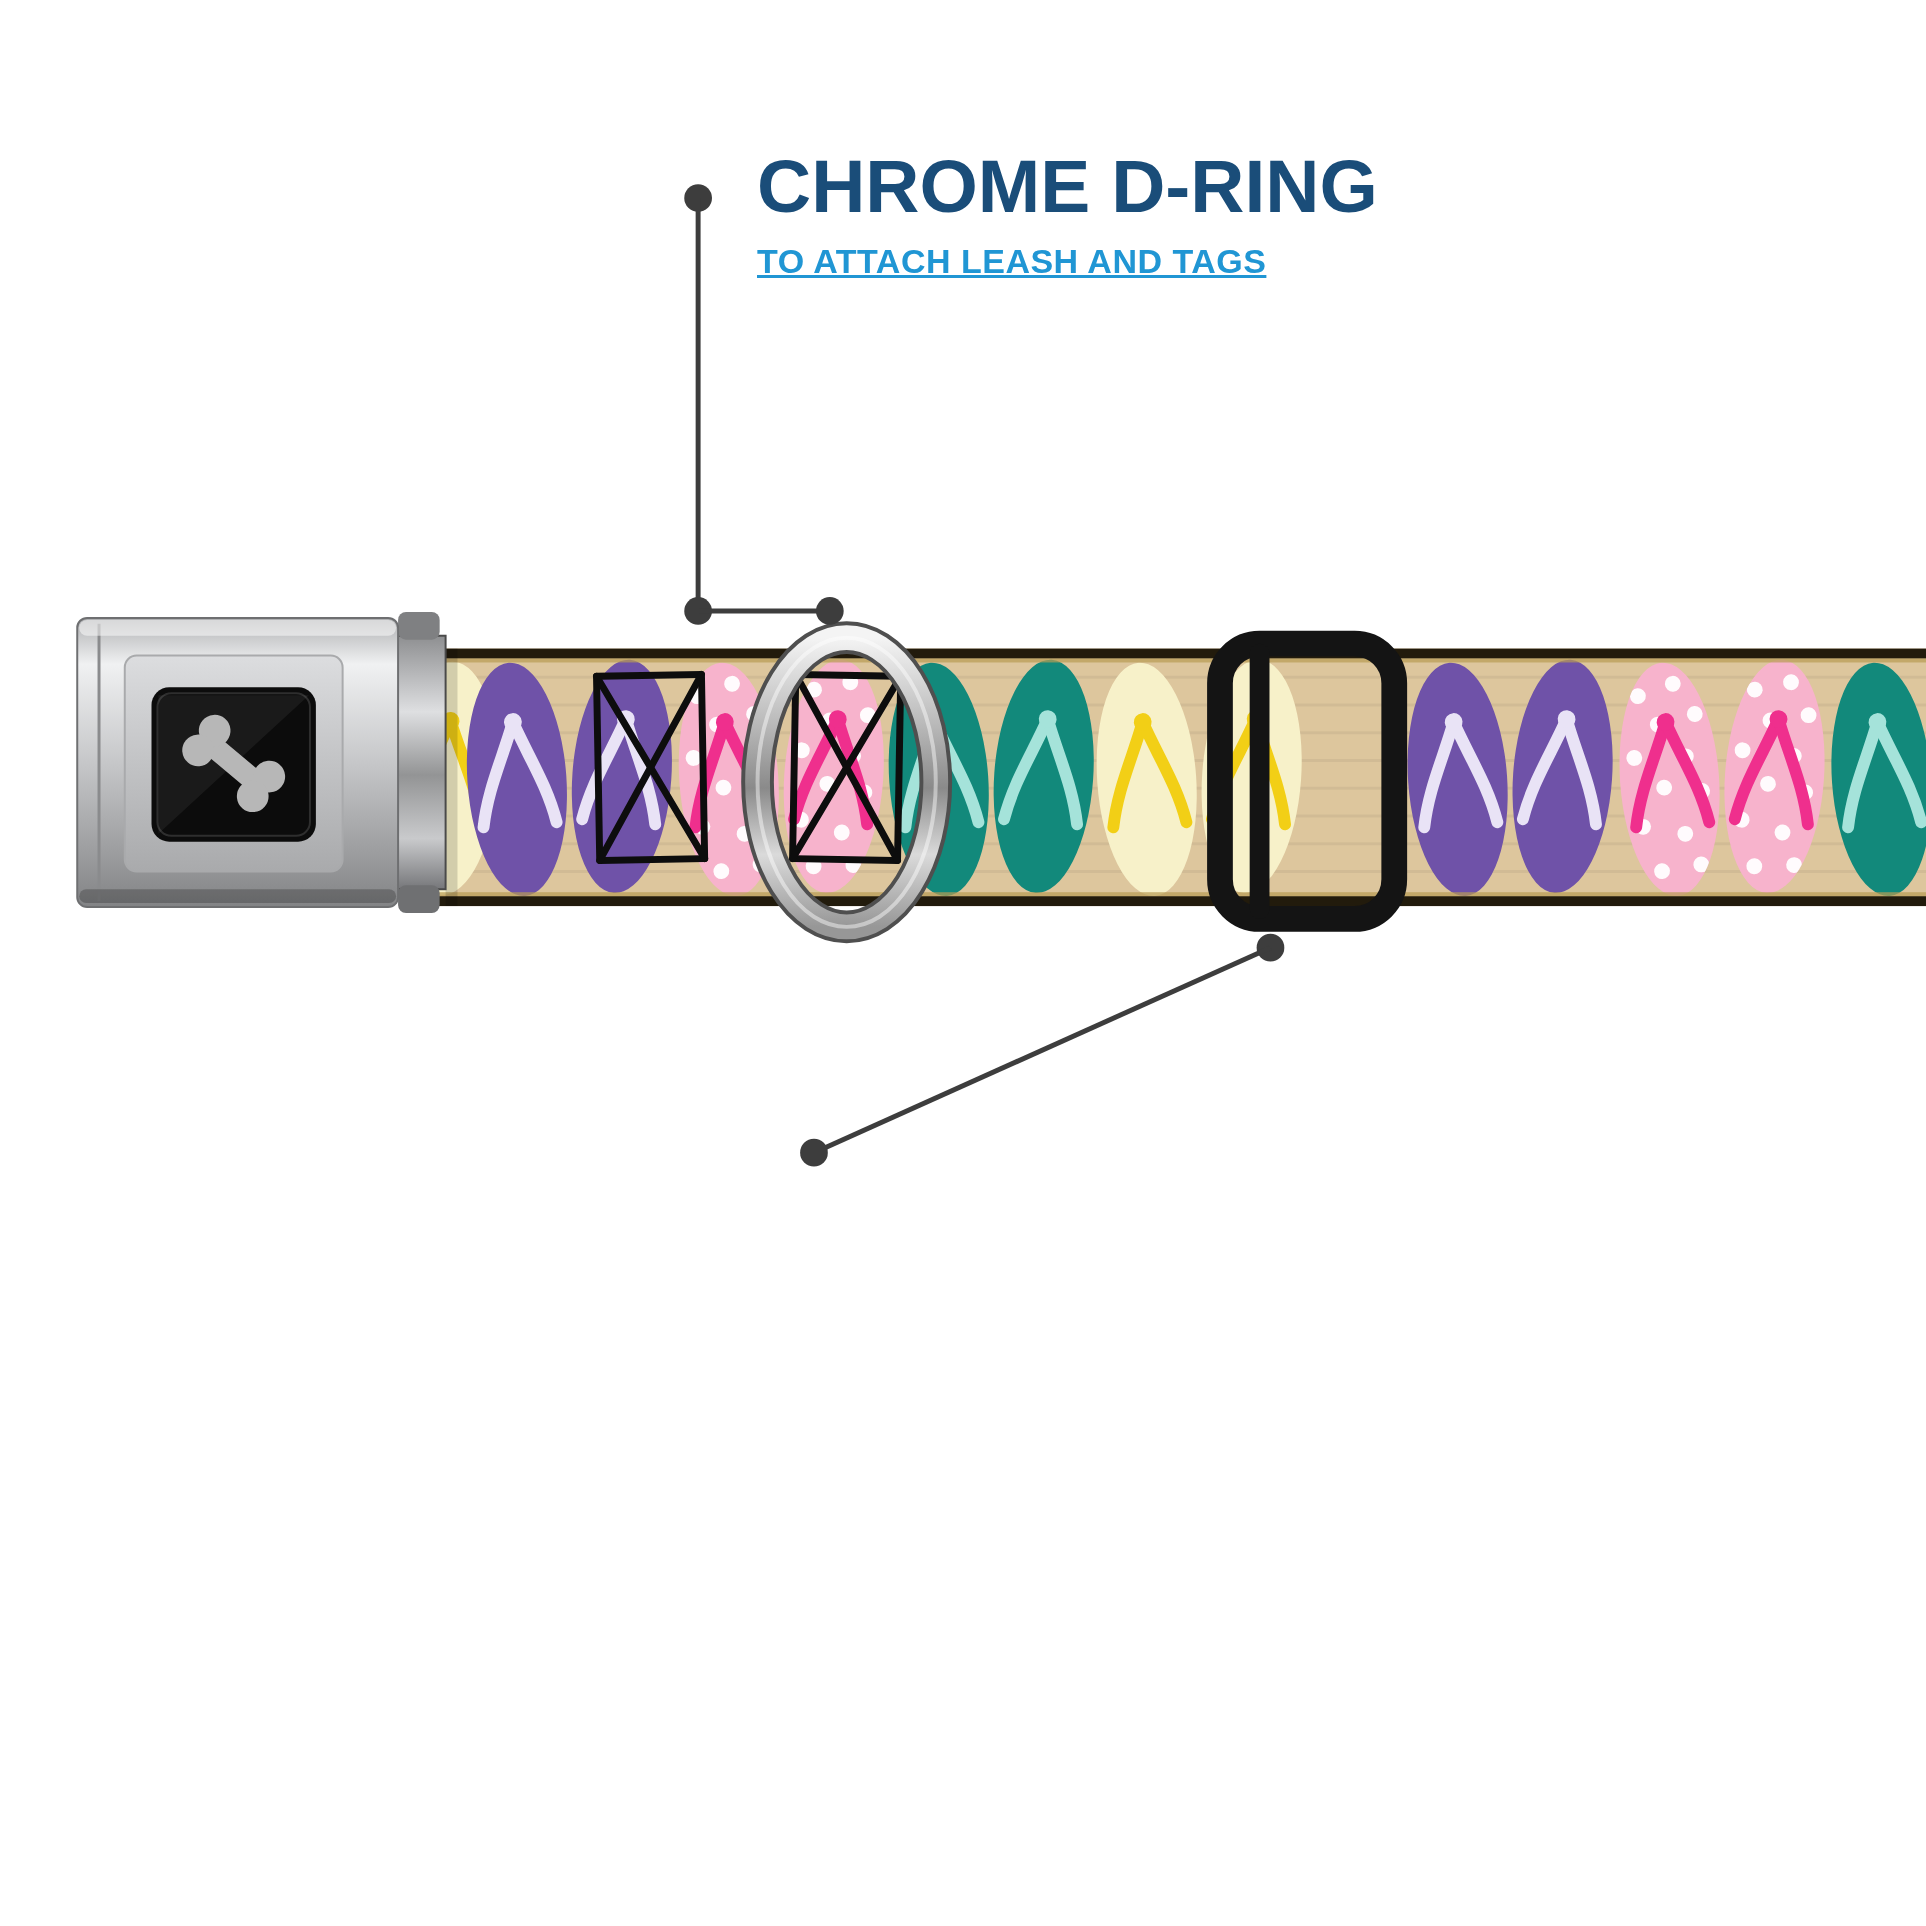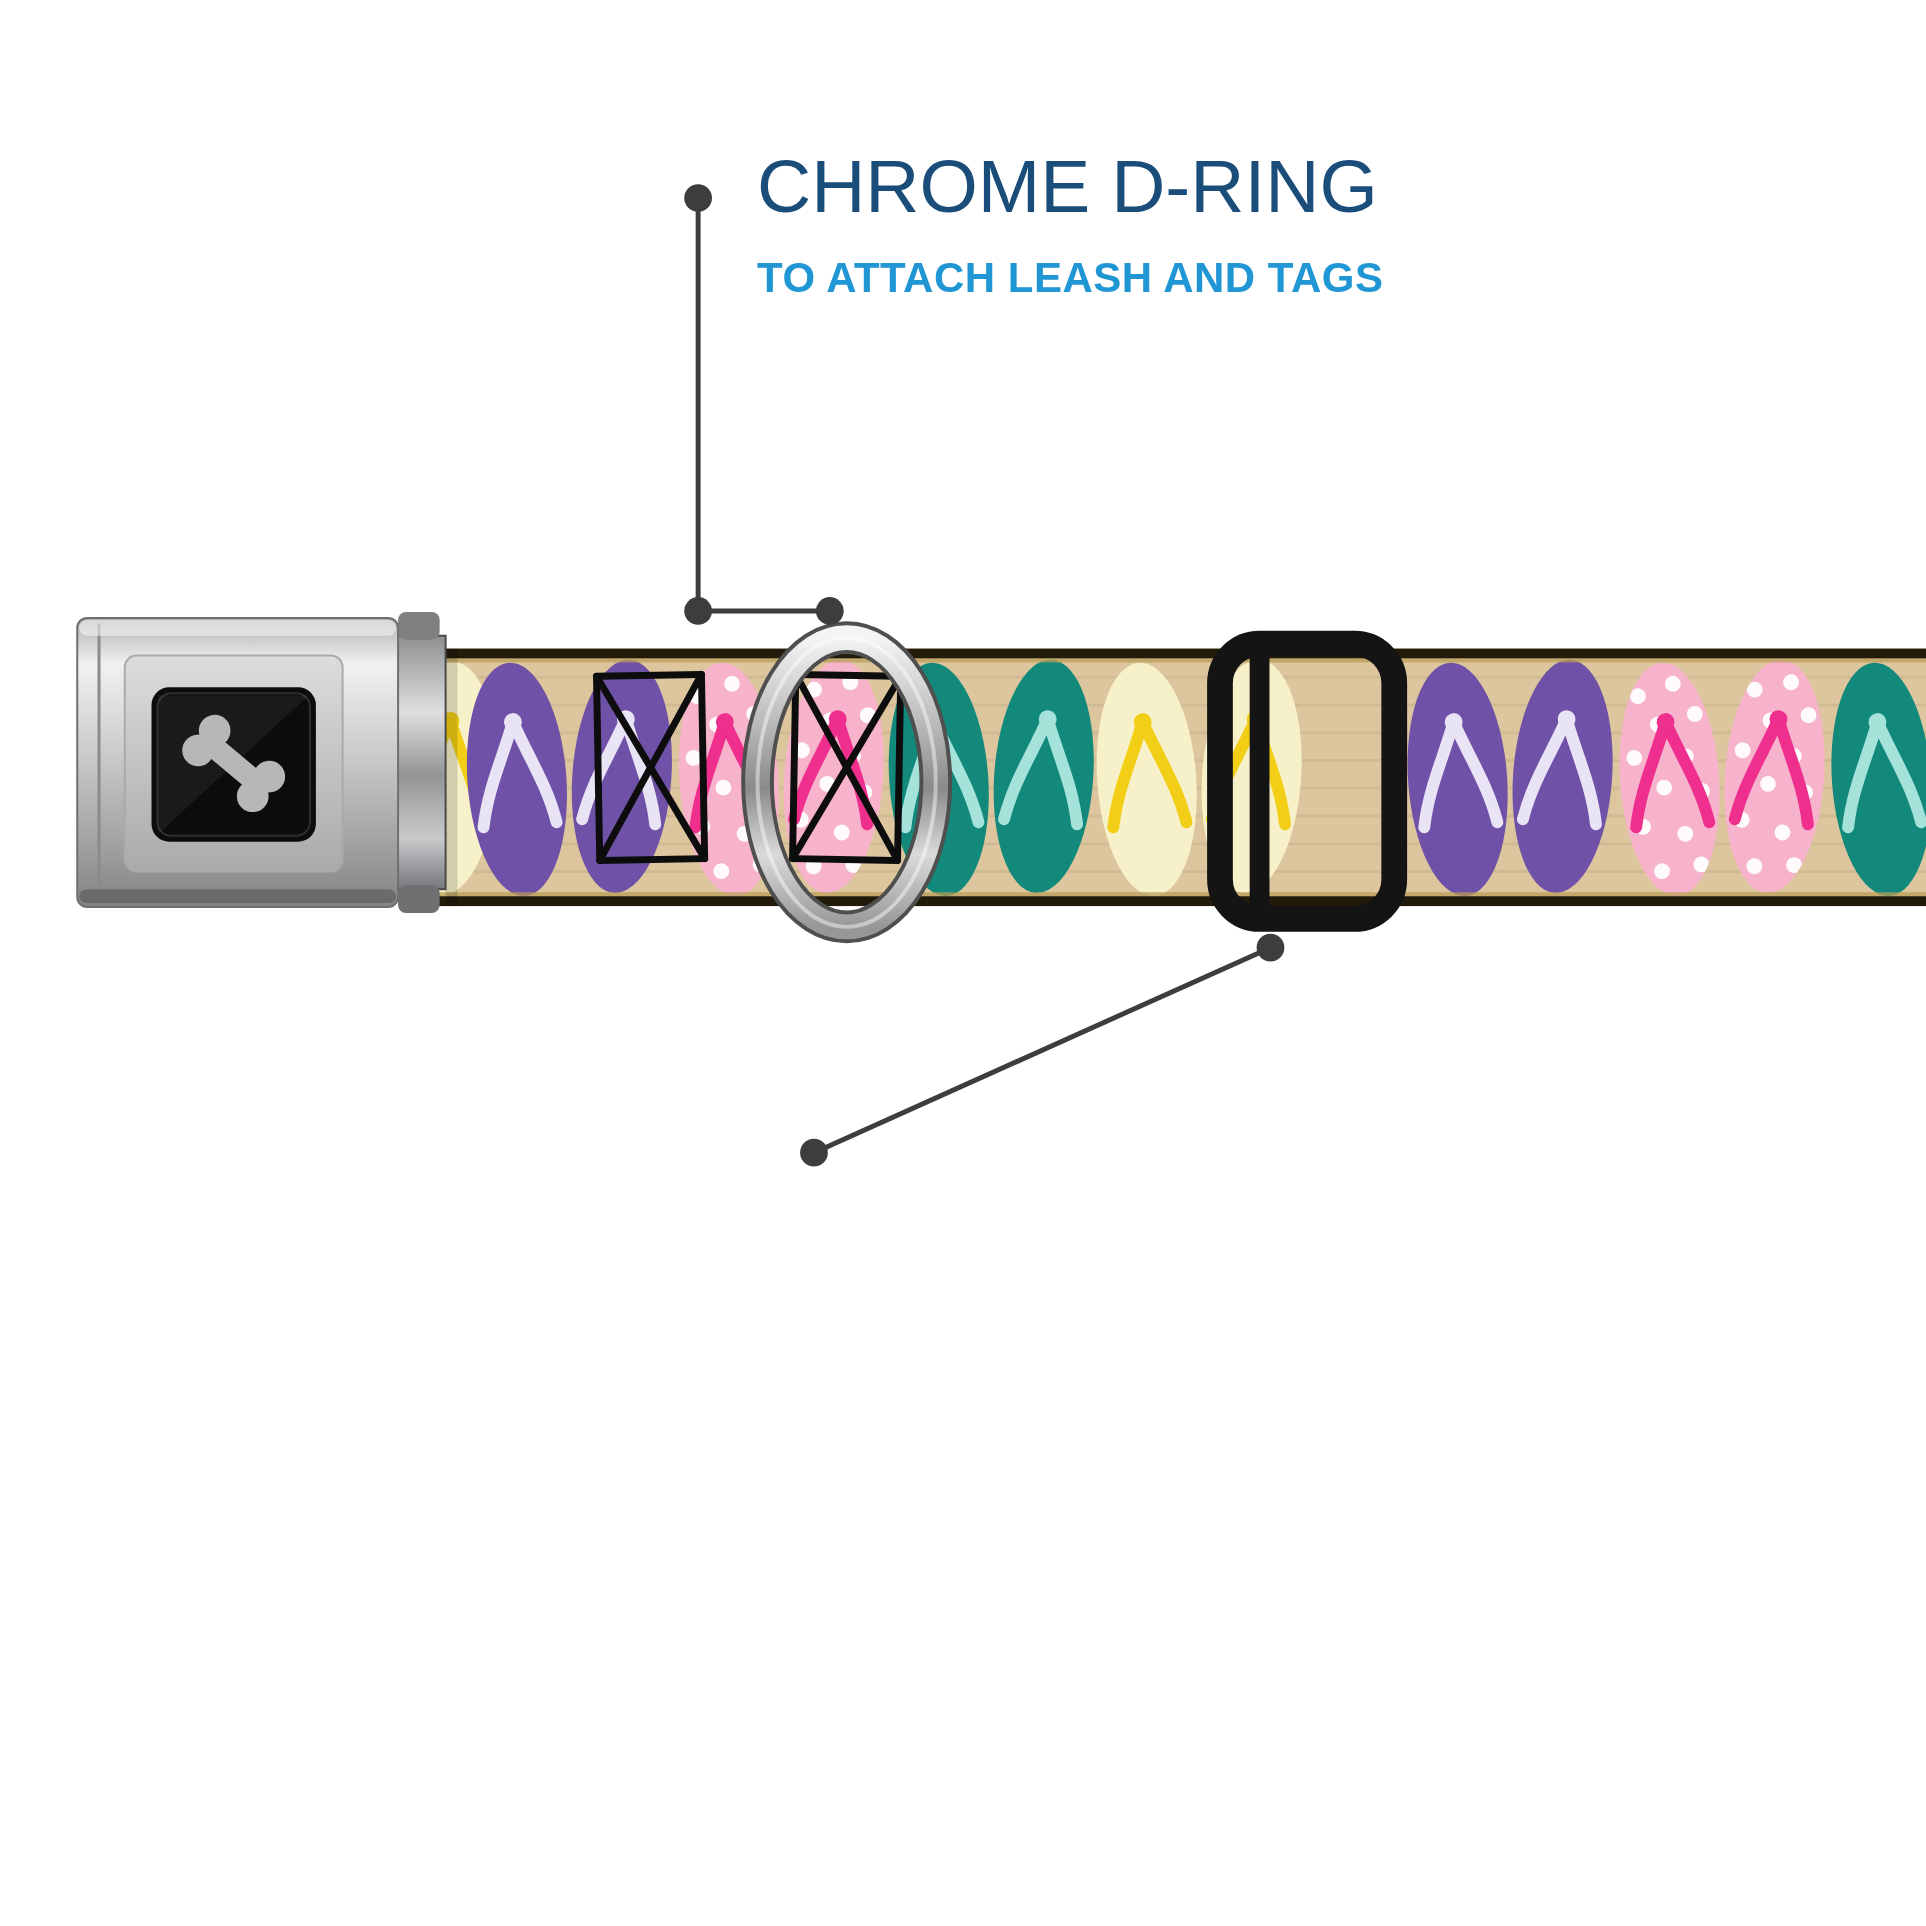--- a/index.html
+++ b/index.html
@@ -2,26 +2,26 @@
 <html style="--title-blue: #1a4d79; --subtitle-blue: #2096d4; --connector-gray: #3d3d3d; --strap-tan: #ddc69d; --strap-edge: #221b0c; --hardware-black: #141414; --bone-gray: #b7b7b7; --buckle-center-black: #0c0c0c; --flip-flop-purple: #6f52a8; --flip-flop-purple-strap: #e9e3f6; --flip-flop-pink: #f7b3cc; --flip-flop-pink-strap: #ef2f8d; --flip-flop-teal: #12897b; --flip-flop-teal-strap: #a5e3da; --flip-flop-cream: #f7f1c9; --flip-flop-cream-strap: #f2cf16;"><head>
 <meta charset="utf-8">
 <style>
   *{box-sizing:border-box}
   html,body{margin:0;padding:0;background:#fff}
   body{font-family:"Liberation Sans",sans-serif}
   .stage{position:relative;width:1927px;height:1927px;background:#fff;overflow:hidden}
   .art{position:absolute;left:0;top:0;width:1927px;height:1927px}
   .callout{position:absolute}
   .callout .title{
-    font-size:75px;font-weight:normal;line-height:1.05;letter-spacing:0;
+    font-size:75px;font-weight:bold;line-height:1.05;letter-spacing:0;
     color:var(--title-blue,#1a4d79);white-space:nowrap;
   }
   .callout .subtitle{
-    font-size:42px;font-weight:bold;margin-top:28px;letter-spacing:0.5px;
-    color:var(--subtitle-blue,#2096d4);white-space:nowrap;
+    font-size:34px;font-weight:bold;margin-top:16px;letter-spacing:0.5px;
+    color:var(--subtitle-blue,#2096d4);white-space:nowrap;text-decoration:underline;
   }
   .callout.top{left:757px;top:147px}
   .callout.bottom{left:384px;top:1174px}
 </style>
 </head>
 <body>
 
 <div class="stage">
 
   <svg class="art" viewBox="0 0 1946 1946" xmlns="http://www.w3.org/2000/svg">

